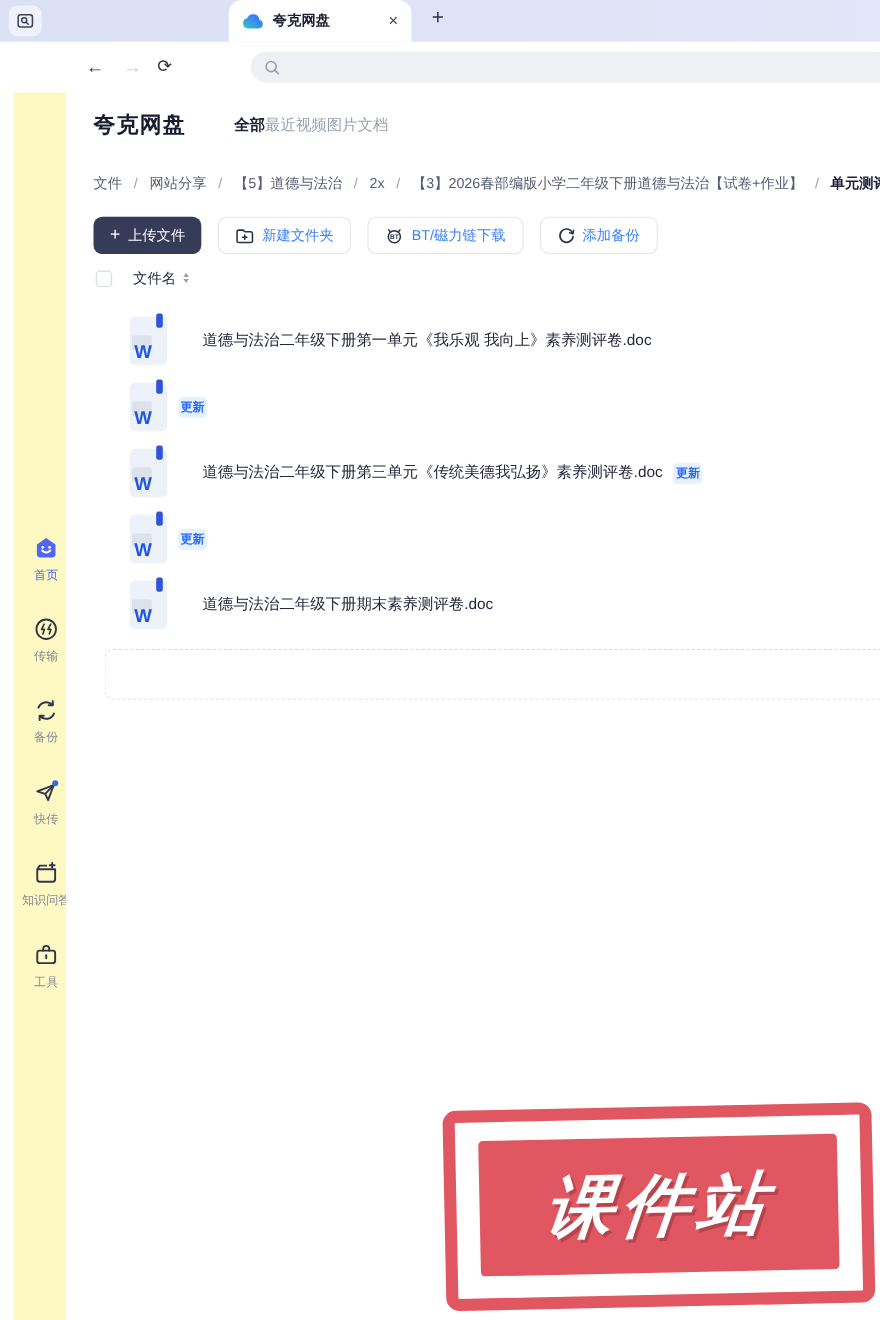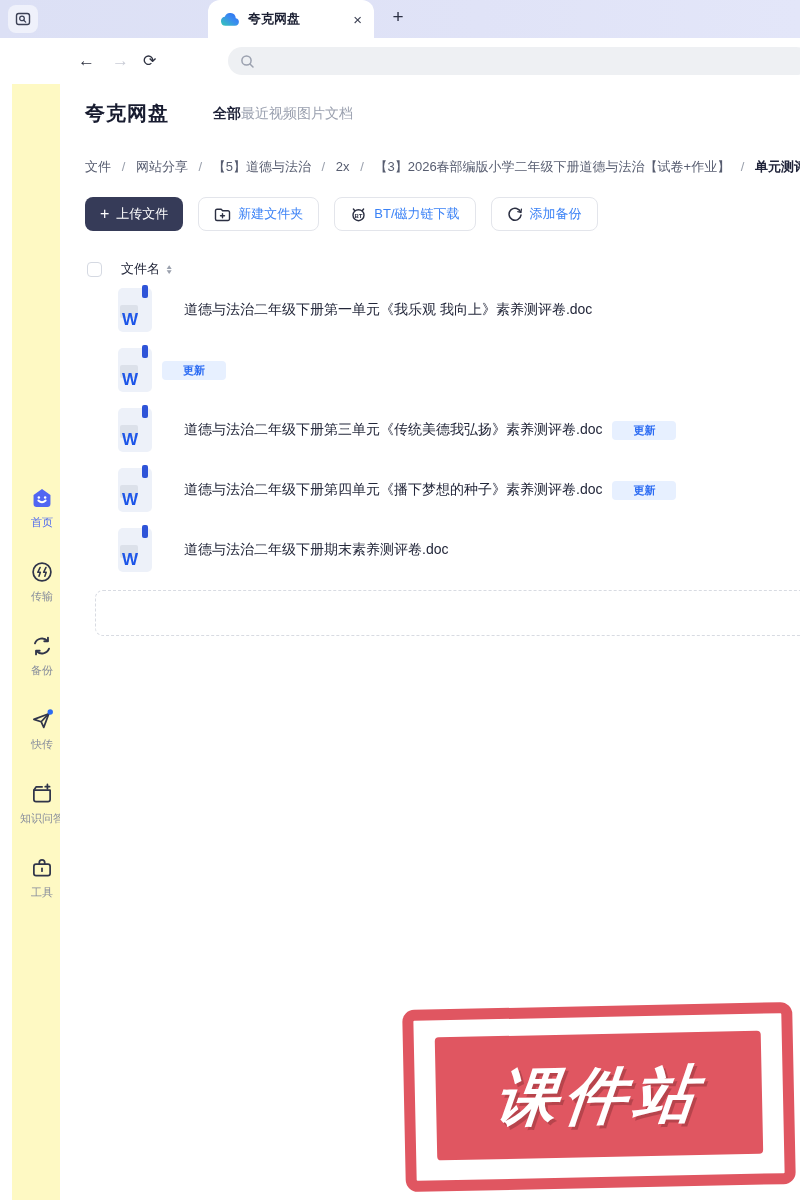--- a/index.html
+++ b/index.html
@@ -50,39 +50,39 @@
     color:#575d70; white-space:nowrap; overflow:hidden; }
   .crumb { cursor:pointer; }
   .crumb-sep { margin:0 7px; color:#9aa0ad; }
   .crumb-last { font-weight:700; color:#20243a; }
   .actions { position:absolute; top:113px; left:25px; display:flex; gap:15px; }
   .btn { height:34px; display:flex; align-items:center; gap:7px; padding:0 15px;
     border-radius:8px; background:#fff; border:1px solid #e3e5eb; font-size:13px;
     color:#3b82f6; cursor:pointer; white-space:nowrap; }
   .btn-primary { background:#363b58; border:none; color:#fff; }
   .btn-primary .plus { font-size:16px; font-weight:400; }
-  .list-head { position:absolute; top:176px; left:27px; display:flex; align-items:center; }
+  .list-head { position:absolute; top:160px; left:27px; display:flex; align-items:center; }
   .checkbox { width:15px; height:15px; border:1.5px solid #d5d9e2; border-radius:4px;
     background:#fff; cursor:pointer; }
   .head-label { margin-left:19px; font-size:13px; color:#23273a; }
   .sort { margin-left:6px; display:flex; flex-direction:column; line-height:5px; cursor:pointer; }
   .sort span { font-size:6.5px; color:#9aa0ad; transform:scaleX(1.3); }
   .rows { position:absolute; top:196px; left:25px; right:0; }
   .row { height:60px; display:flex; align-items:center; padding-left:33px; cursor:pointer; }
   .doc-icon { position:relative; width:34px; height:44px; background:#edf1f9;
     border-radius:5px; flex:none; }
   .doc-fold { position:absolute; top:-3px; right:4px; width:6px; height:13px;
     background:#2f54d8; border-radius:2px; }
   .doc-band { position:absolute; left:2px; top:17px; width:18px; height:13px;
     background:#dce1ea; border-radius:2px; }
   .doc-letter { position:absolute; left:4px; bottom:2px; font-size:17px;
     font-weight:800; color:#1d55e8; }
   .fname { margin-left:32px; font-size:14px; color:#23273a; white-space:nowrap; }
   .badge { margin-left:10px; font-size:11px; font-weight:700; color:#2b6bf3;
-    background:#e7f0ff; padding:2px 21px; border-radius:4px; white-space:nowrap; }
+    background:#e7f0ff; padding:2px 2px; border-radius:4px; white-space:nowrap; }
   .dropzone { position:absolute; top:506px; left:35px; width:730px; height:46px;
     border:1px dashed #d8dbe2; border-radius:8px; }
   
   .stamp { position:absolute; left:404px; top:1006px; width:390px; height:182px;
     transform:rotate(-1.2deg); pointer-events:none; }
   .stamp-border { position:absolute; inset:0; border:11px solid #e05661; border-radius:12px; }
   .stamp-inner { position:absolute; left:32px; right:32px; top:28px; bottom:31px;
     background:#e05661; border-radius:4px; display:flex; align-items:center; justify-content:center; }
   .stamp-text { font-size:62px; font-weight:900; font-style:italic; color:#fff;
     letter-spacing:7px; transform:skewX(-7deg);
@@ -298,21 +298,20 @@
       </span>
       <span class="fname">道德与法治二年级下册第三单元《传统美德我弘扬》素养测评卷.doc</span>
       <span class="badge">更新</span>
     </div>
     <div class="row">
       <span class="doc-icon">
         <span class="doc-band"></span>
         <span class="doc-fold"></span>
         <span class="doc-letter">W</span>
       </span>
-      <span class="fname">道德与法治二年级下册第四单元《播下梦想的种子》素养测评卷.doc</span>
       <span class="badge">更新</span>
     </div>
     <div class="row">
       <span class="doc-icon">
         <span class="doc-band"></span>
         <span class="doc-fold"></span>
         <span class="doc-letter">W</span>
       </span>
       <span class="fname">道德与法治二年级下册期末素养测评卷.doc</span>
 

